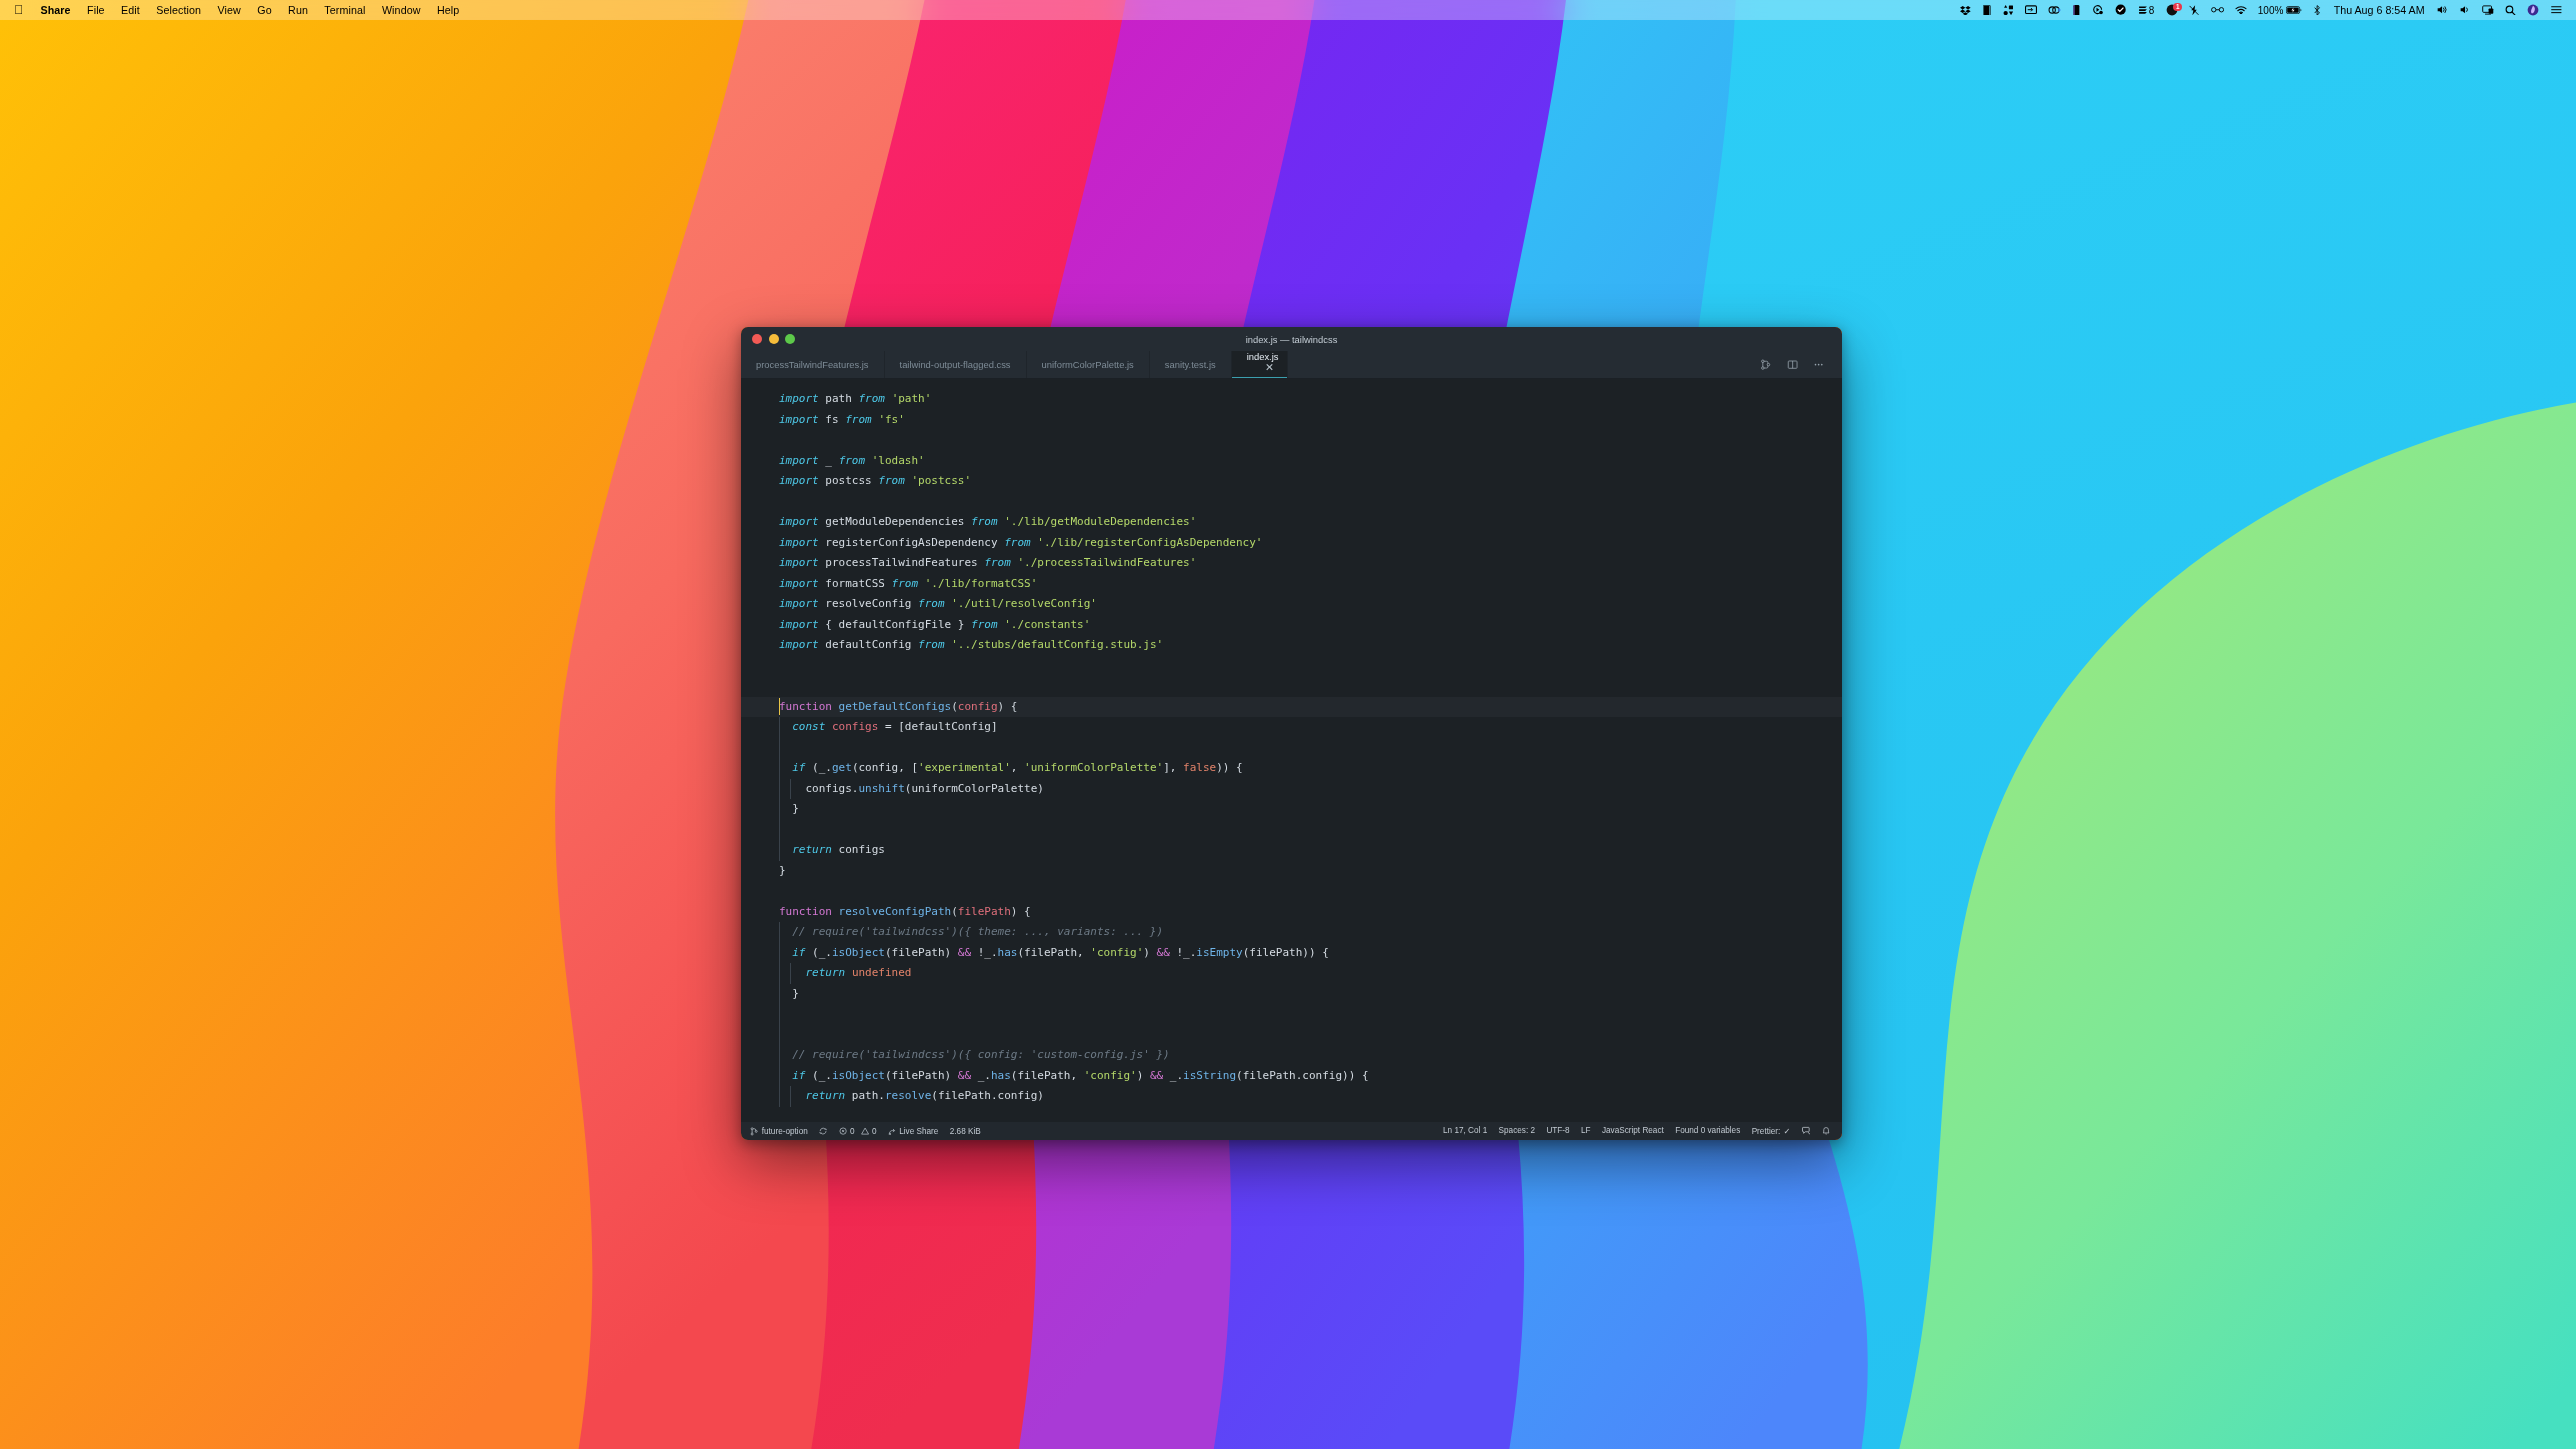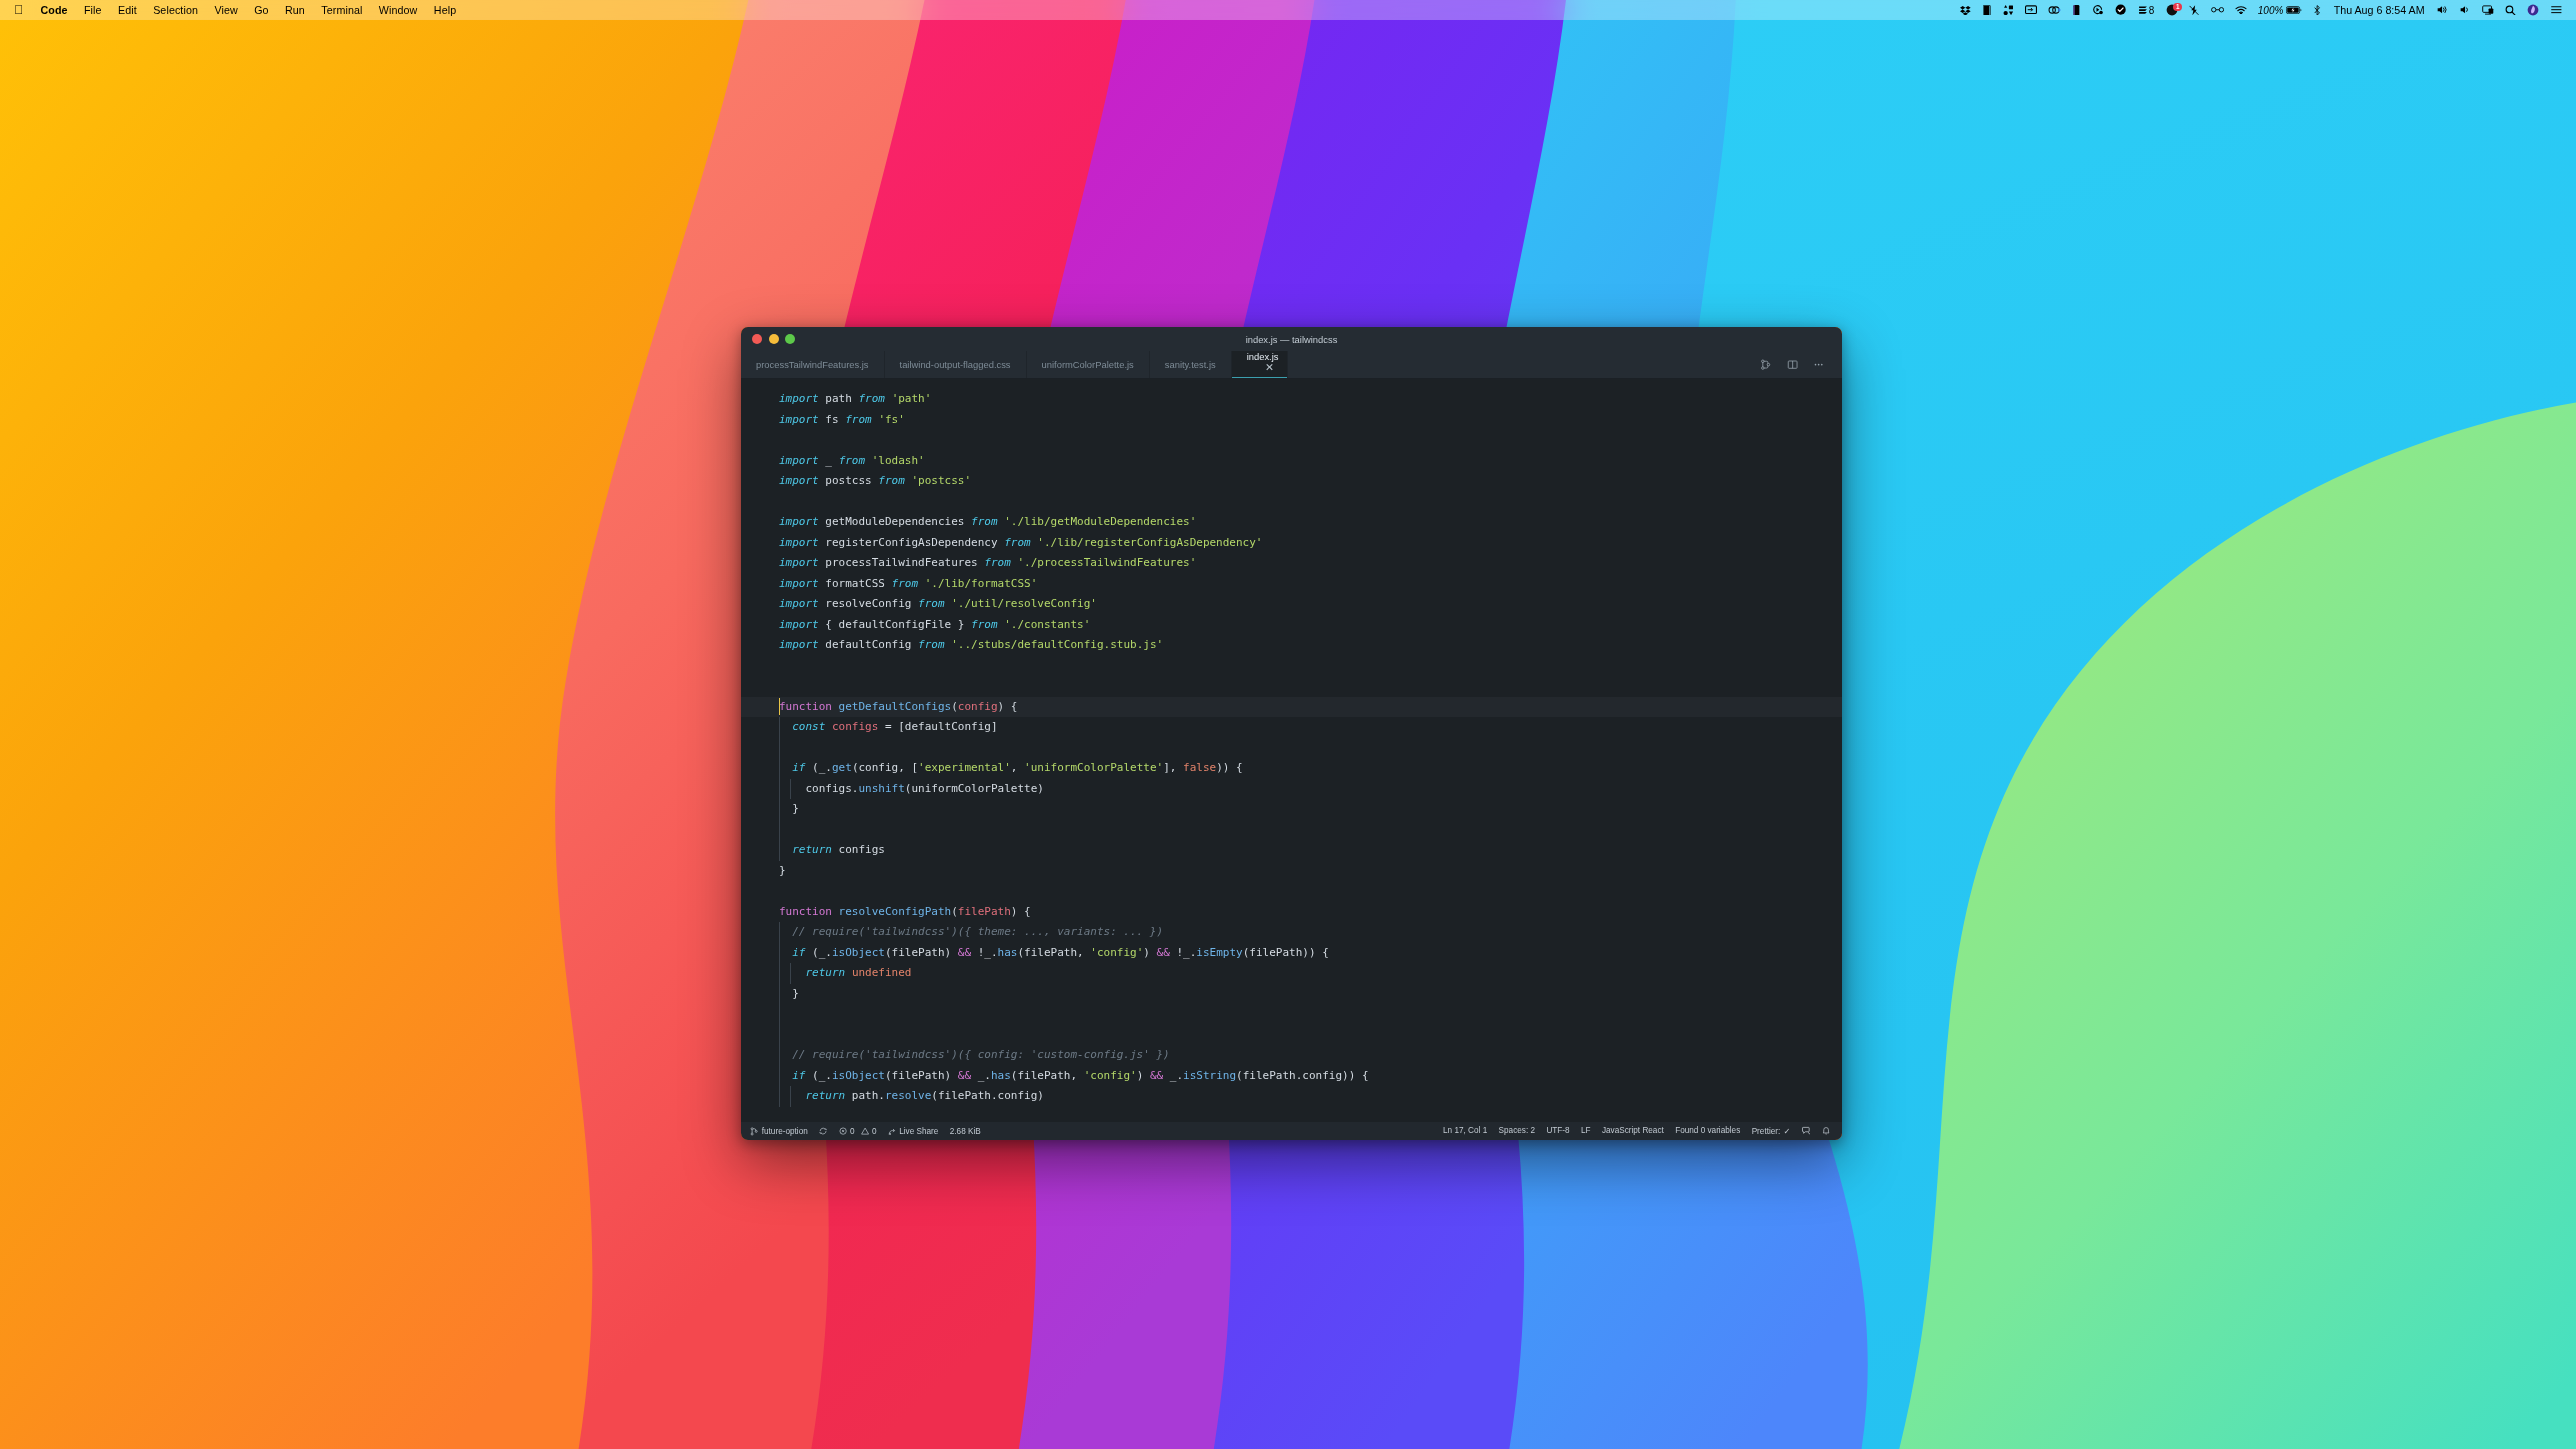--- a/index.html
+++ b/index.html
@@ -41,21 +41,21 @@
     height:20px; display:flex; align-items:center; justify-content:center;
     padding:0 5.7px; font-size:10px; position:relative;
   }
   .mb-ricon svg { display:block; }
   .mb-clock {
     padding:4px 7px; font-size:10.7px; white-space:nowrap;
     height:36px; display:flex; align-items:center;
   }
   .mb-batt {
     display:flex; align-items:center; gap:3.1px; padding:0 5px;
-    height:20px; font-size:10px;font-style:italic;
+    height:20px; font-size:10px;
   }
   .badge-dot {
     position:absolute; top:2.5px; right:1.3px;
     background:#e8394a; color:#fff; font-size:6.3px; font-weight:bold;
     width:8.8px; height:8.8px; border-radius:50%;
     display:flex; align-items:center; justify-content:center;
     line-height:1;
   }
   .count-badge { font-size:10px; margin-left:1.3px; }
 
@@ -237,21 +237,21 @@
   <path d="M1090,0 L1470,0 C1400,340 1270,700 1260,1050 C1250,1460 1370,1820 1290,2304
            L460,2304 C600,1840 770,1420 850,1020 C930,600 1050,250 1090,0 Z" fill="url(#gCoral)"></path>
 
   <path d="M0,0 L1190,0 C1110,360 960,720 900,1080 C830,1500 1000,1800 920,2304
            L0,2304 Z" fill="url(#gOrange)"></path>
 </svg>
 
 <div id="menubar">
   <div class="mb-left">
     <div class="mb-apple"></div>
-    <div class="mb-item bold">Code</div>
+    <div class="mb-item bold">Share</div>
     <div class="mb-item">File</div>
     <div class="mb-item">Edit</div>
     <div class="mb-item">Selection</div>
     <div class="mb-item">View</div>
     <div class="mb-item">Go</div>
     <div class="mb-item">Run</div>
     <div class="mb-item">Terminal</div>
     <div class="mb-item">Window</div>
     <div class="mb-item">Help</div>
   </div>

